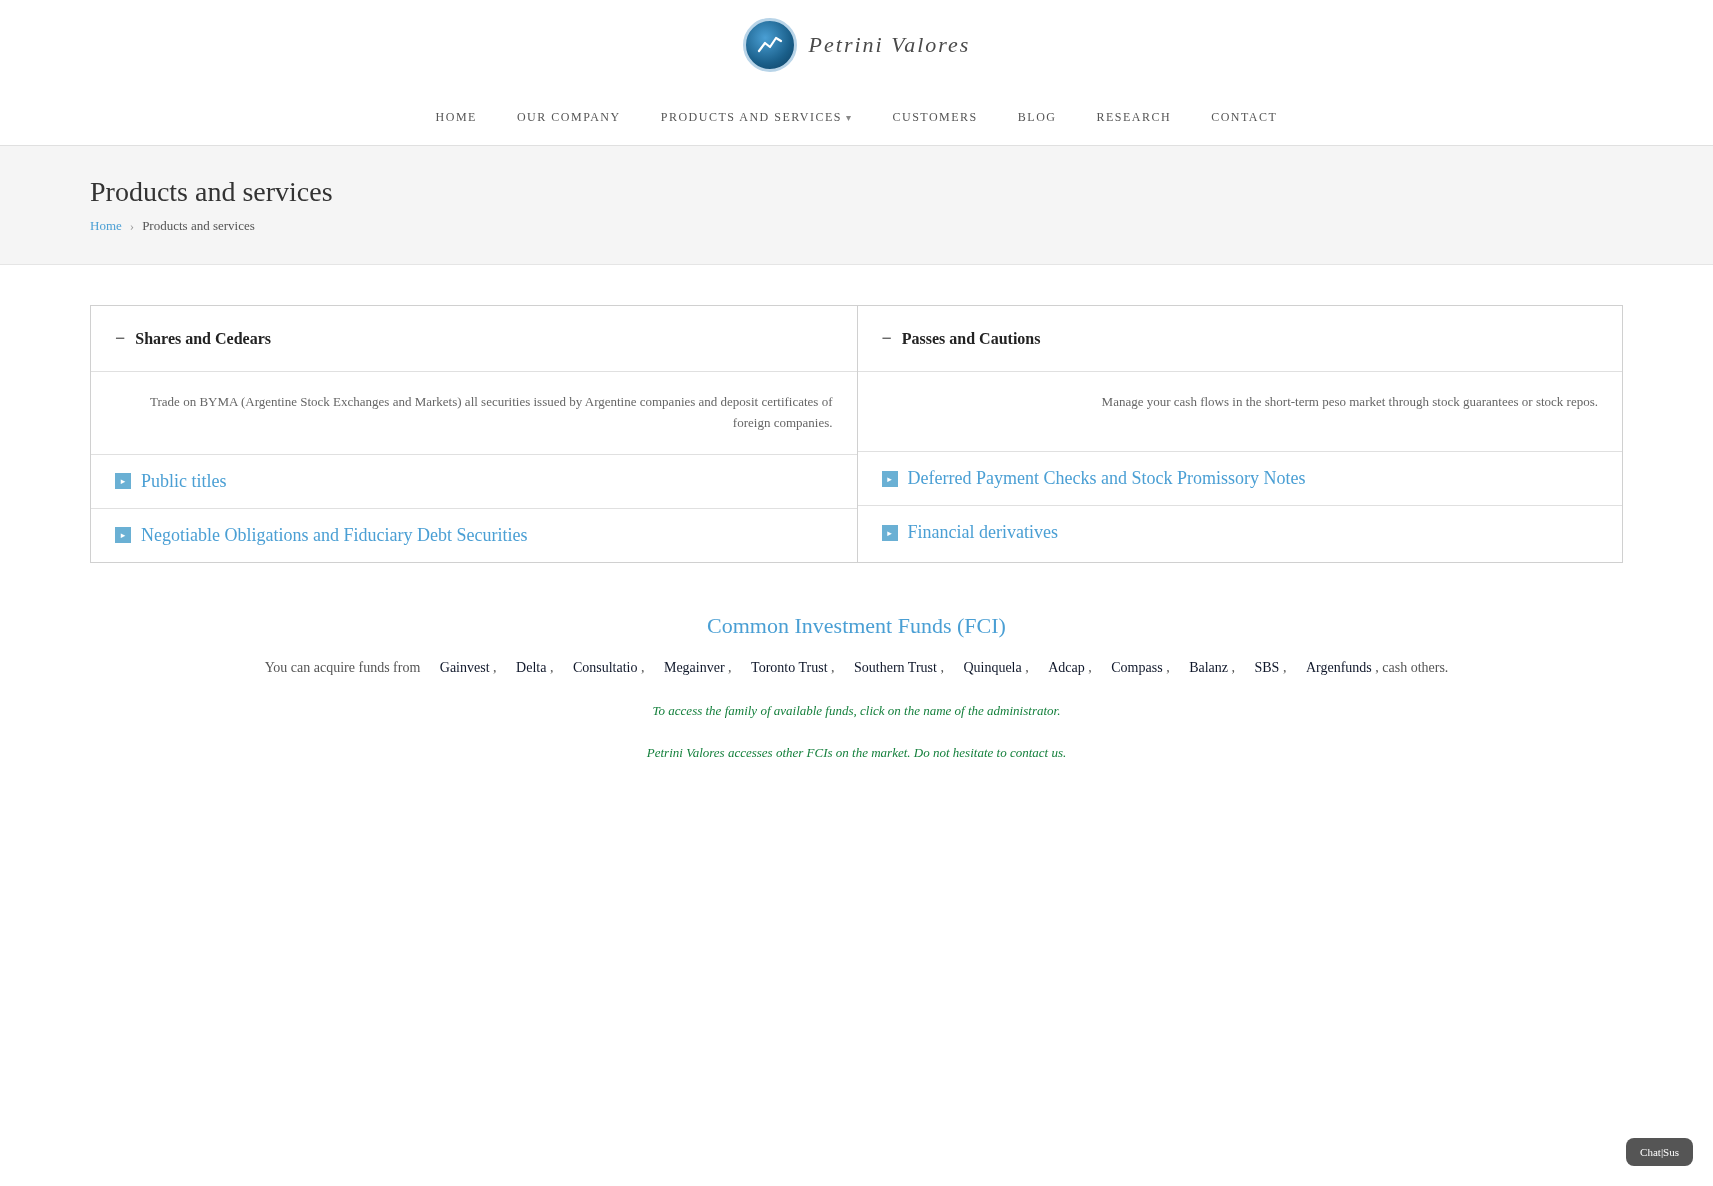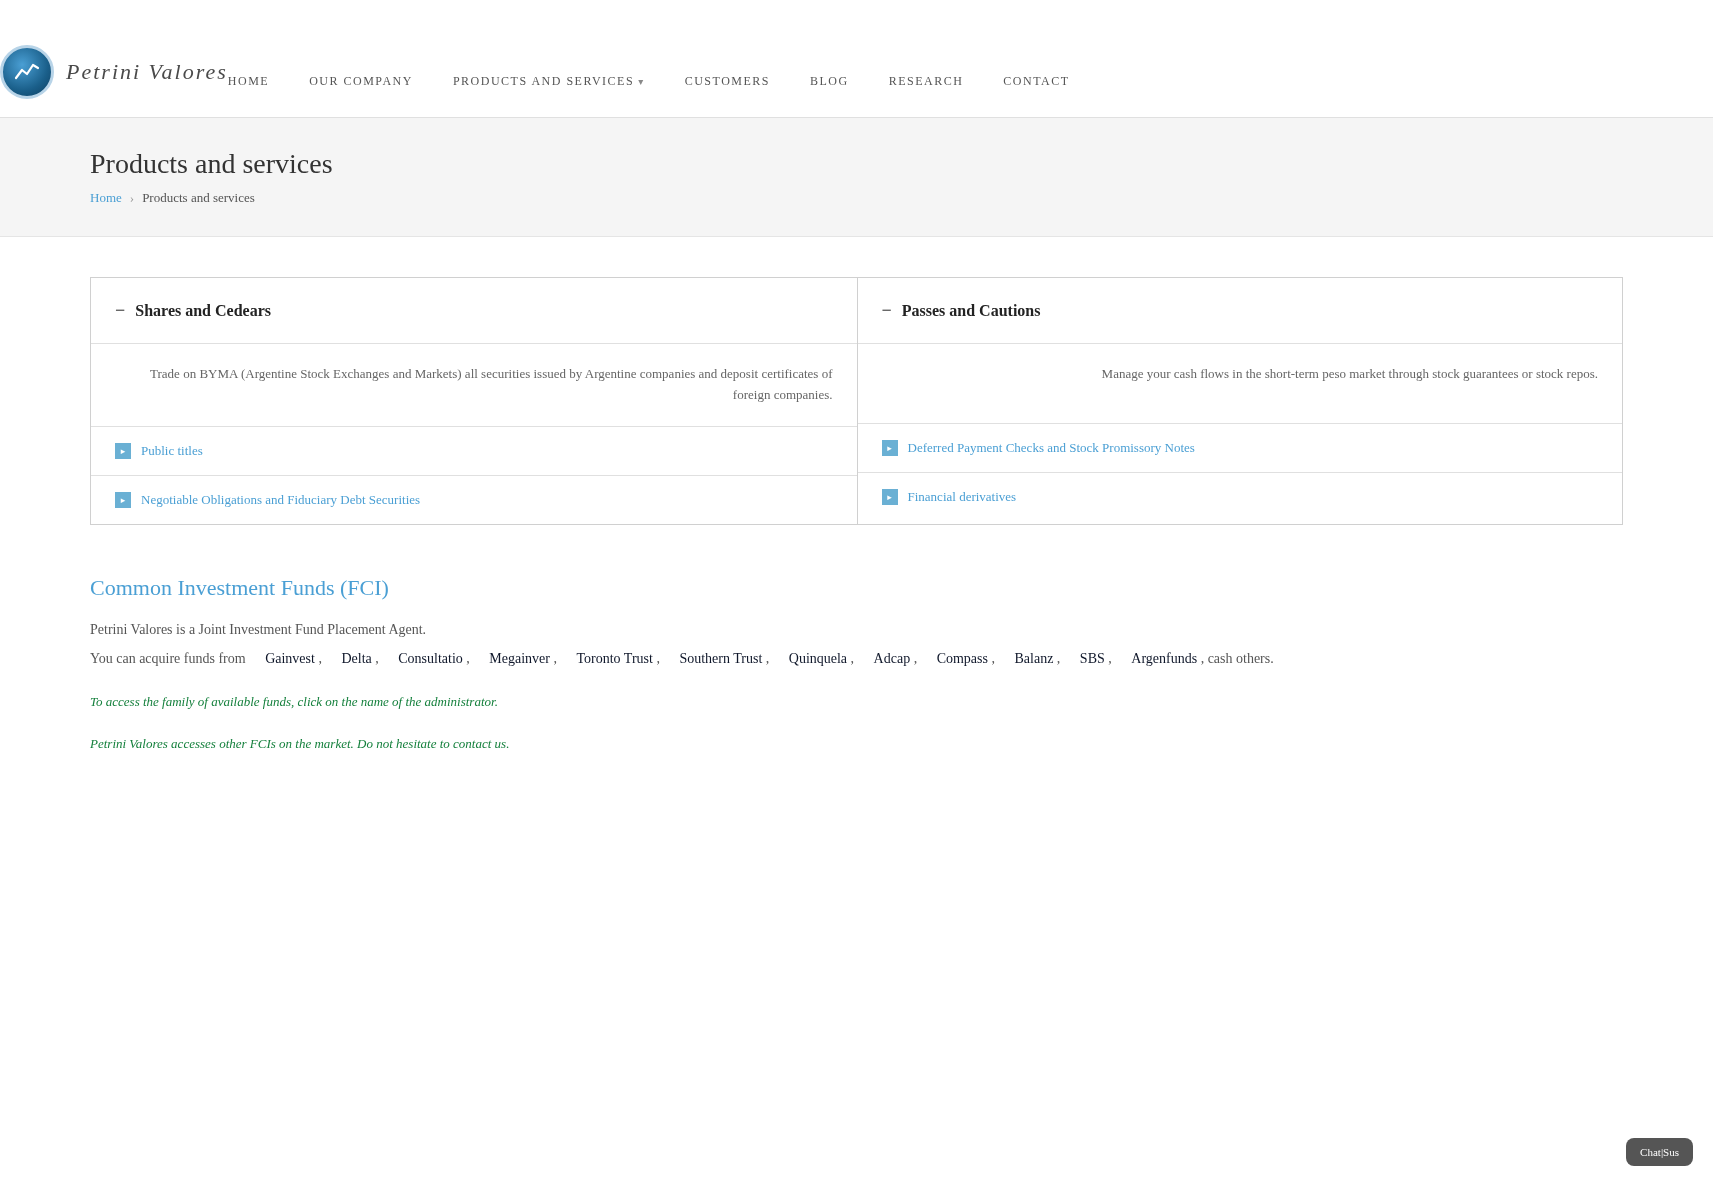--- a/index.html
+++ b/index.html
@@ -1,19 +1,19 @@
 <!DOCTYPE html>
 <html><head>
   <meta charset="utf-8">
   <style>
     * { margin: 0; padding: 0; box-sizing: border-box; }
     body { font-family: 'Georgia', serif; background: #fff; color: #333; font-size: 15px; }
 
     
-    .header { display: flex; align-items: center; padding: 18px 0 0 0; border-bottom: 1px solid #e0e0e0; margin-top: 27px; }
+    .header { display: flex; flex-direction: column; align-items: center; padding: 18px 0 0 0; border-bottom: 1px solid #e0e0e0; }
     .logo-area { display: flex; align-items: center; gap: 12px; margin-bottom: 18px; }
     .logo-circle { width: 54px; height: 54px; border-radius: 50%; background: radial-gradient(circle at 40% 35%, #4a9fd4, #1a5f8a 60%, #0d3d5e); border: 3px solid #b8d4e8; display: flex; align-items: center; justify-content: center; }
     .logo-circle svg { width: 28px; height: 28px; }
     .logo-text { font-family: 'Georgia', serif; font-size: 22px; color: #4a4a4a; letter-spacing: 2px; font-weight: normal; }
     .logo-text span { font-style: italic; }
 
     nav { display: flex; gap: 40px; padding: 10px 0; }
     .nav-item { font-size: 12px; letter-spacing: 1.5px; color: #555; text-transform: uppercase; cursor: pointer; padding: 10px 0; text-decoration: none; display: flex; align-items: center; gap: 4px; }
     .nav-dropdown-icon { font-size: 10px; color: #888; }
 
@@ -34,24 +34,24 @@
     .card-left { border-right: none; }
     .card-header { display: flex; align-items: center; gap: 10px; padding: 22px 24px; border-bottom: 1px solid #e0e0e0; }
     .card-header-icon { font-size: 18px; color: #555; font-weight: bold; }
     .card-title { font-size: 16px; font-weight: bold; color: #222; }
     .card-description { padding: 20px 24px; font-size: 13px; color: #666; line-height: 1.6; border-bottom: 1px solid #e0e0e0; min-height: 80px; text-align: right; }
     .card-links { padding: 0; }
     .card-link-item { display: flex; align-items: center; gap: 10px; padding: 16px 24px; border-bottom: 1px solid #e0e0e0; cursor: pointer; }
     .card-link-item:last-child { border-bottom: none; }
     .card-link-icon { width: 16px; height: 16px; background: #6ab0d4; display: flex; align-items: center; justify-content: center; flex-shrink: 0; }
     .card-link-icon::after { content: '▸'; color: white; font-size: 9px; }
-    .card-link-text { color: #4a9fd4; font-size: 13px; font-weight: 500; }
+    .card-link-text { color: #4a9fd4; font-size: 18px; font-weight: 500; }
 
     
-    .fci-section { margin-top: 10px; }
+    .fci-section { margin-top: 10px; text-align: center; }
     .fci-title { font-size: 22px; color: #4a9fd4; margin-bottom: 16px; font-family: 'Georgia', serif; font-weight: normal; }
     .fci-text { font-size: 14px; color: #555; line-height: 1.8; margin-bottom: 4px; }
     .fci-links { display: inline; }
     .fci-link { color: #0f172a; cursor: pointer; margin-left: 16px; }
     .fci-italic { font-style: italic; color: #15803d; font-size: 13px; margin-top: 20px; line-height: 1.7; }
 
     
     .chat-widget { position: fixed; bottom: 20px; right: 20px; background: #555; color: white; padding: 8px 14px; border-radius: 8px; font-size: 11px; cursor: pointer; }
   </style>
 </head>
@@ -130,21 +130,20 @@
           <div class="card-link-icon"></div>
           <span class="card-link-text">Financial derivatives</span>
         </div>
       </div>
     </div>
 
   </div>
 
   <div class="fci-section">
     <h2 class="fci-title">Common Investment Funds (FCI)</h2>
-    <p class="fci-text">Petrini Valores is a Joint Investment Fund Placement Agent.</p>
     <p class="fci-text">
       <span>You can acquire funds from </span>
       <span class="fci-links" id="fci-fund-links-container"><a class="fci-link">Gainvest</a><span> , </span><a class="fci-link">Delta</a><span> , </span><a class="fci-link">Consultatio</a><span> , </span><a class="fci-link">Megainver</a><span> , </span><a class="fci-link">Toronto Trust</a><span> , </span><a class="fci-link">Southern Trust</a><span> , </span><a class="fci-link">Quinquela</a><span> , </span><a class="fci-link">Adcap</a><span> , </span><a class="fci-link">Compass</a><span> , </span><a class="fci-link">Balanz</a><span> , </span><a class="fci-link">SBS</a><span> , </span><a class="fci-link">Argenfunds</a></span>
       <span>, cash others.</span>
     </p>
     <p class="fci-italic">To access the family of available funds, click on the name of the administrator.</p>
     <p class="fci-italic">Petrini Valores accesses other FCIs on the market. Do not hesitate to contact us.</p>
   </div>
 
 </div>

